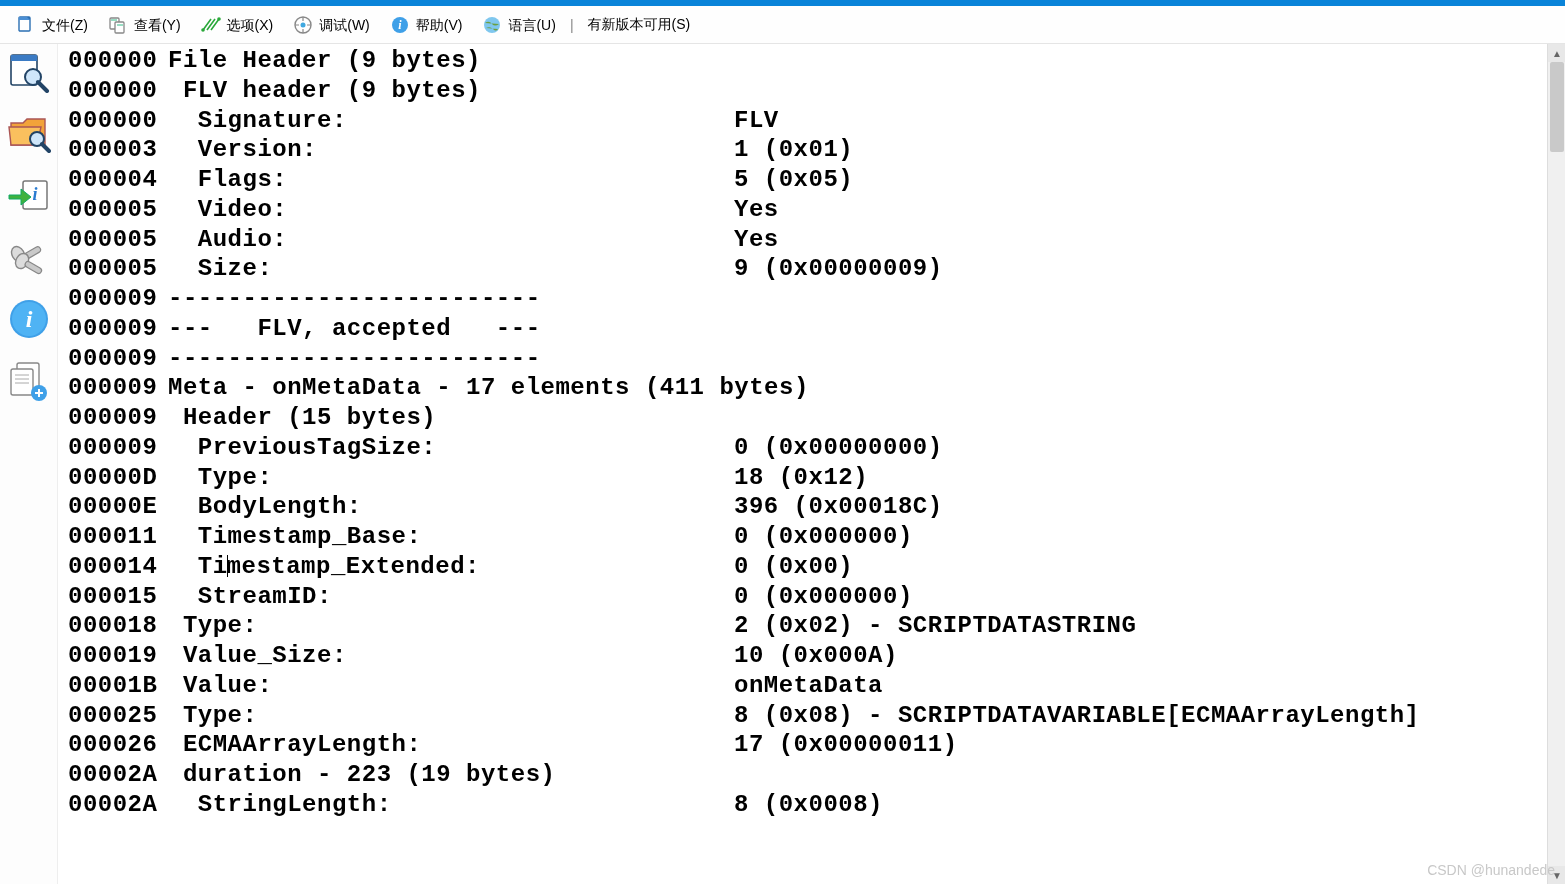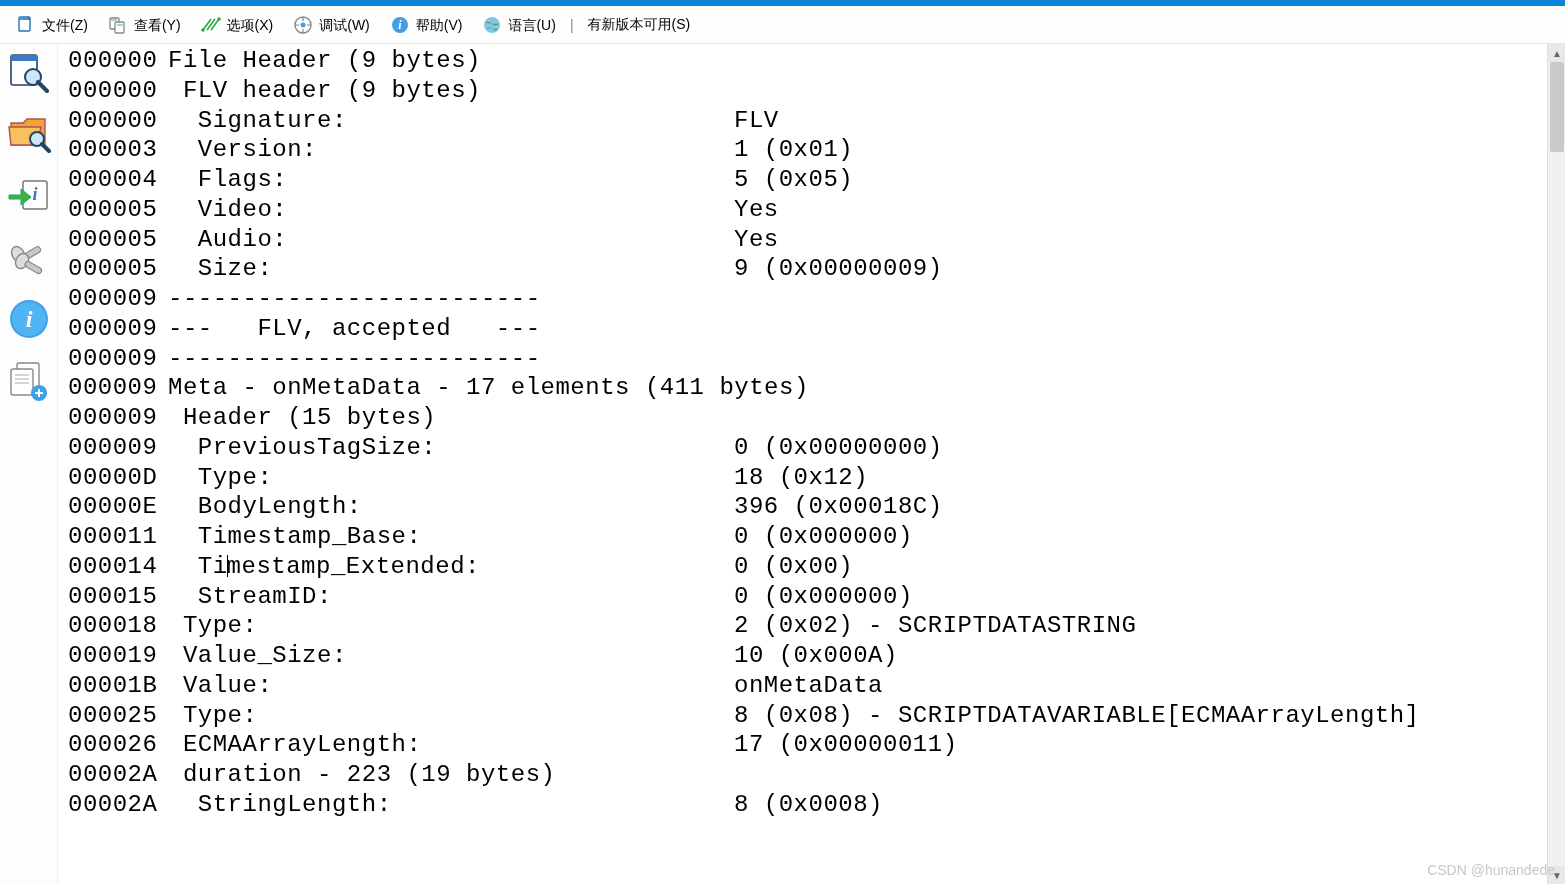--- a/index.html
+++ b/index.html
@@ -63,21 +63,21 @@
     display: flex;
     align-items: center;
     justify-content: center;
     cursor: pointer;
   }
   .content {
     flex: 1;
     position: relative;
     font-family: "Courier New", monospace;
     font-size: 24px;
-    font-weight: normal;
+    font-weight: bold;
     line-height: 1.24;
     letter-spacing: 0.5px;
     padding: 2px 4px 0 10px;
     white-space: pre;
     overflow: hidden;
   }
   .row { display: flex; }
   .addr { width: 100px; }
   .lbl { }
   .val { position: absolute; left: 676px; }

